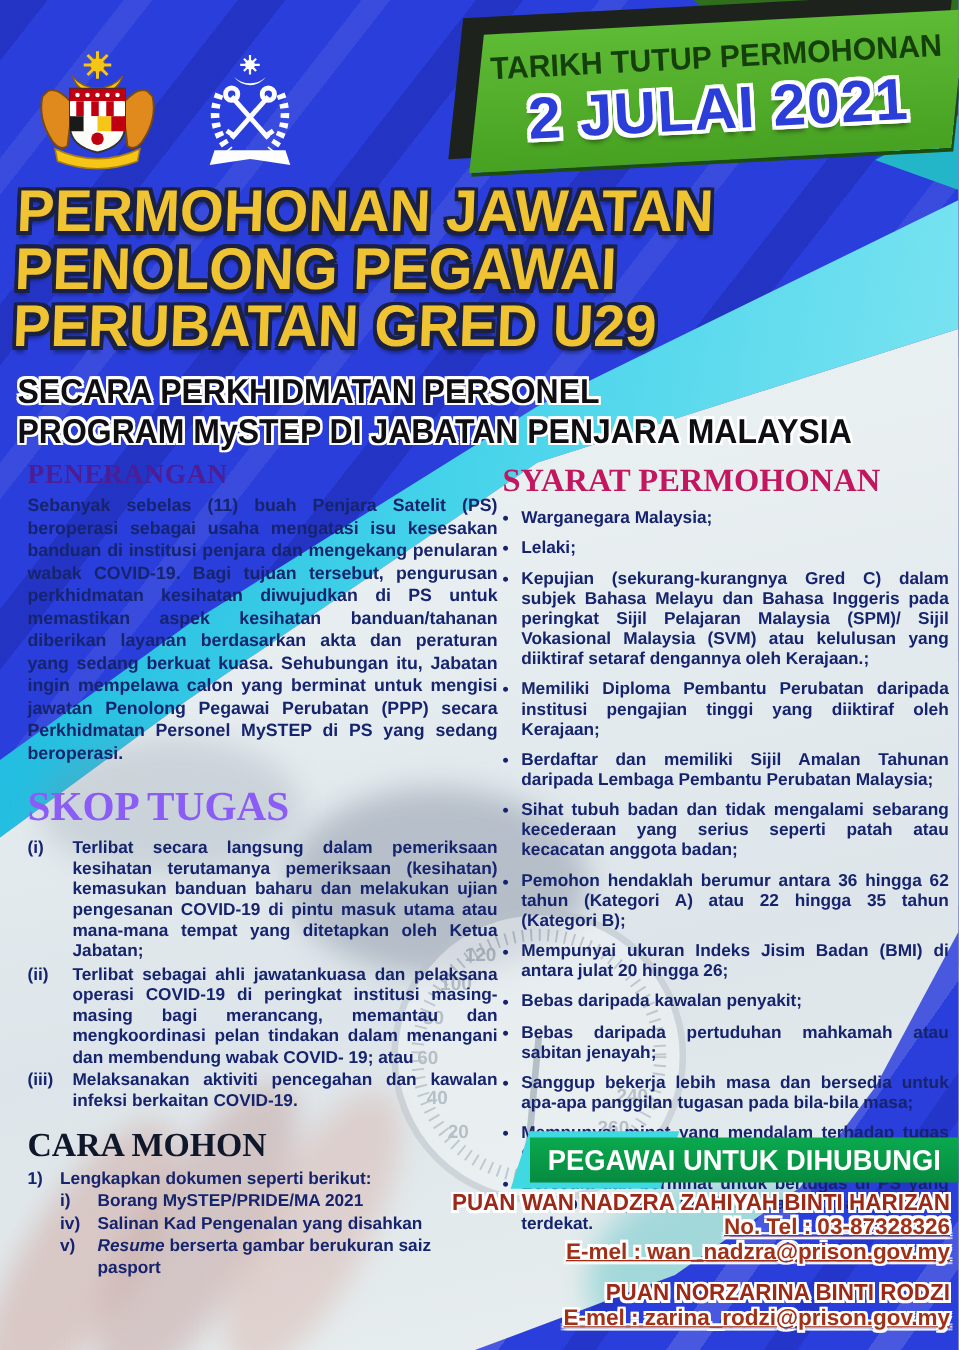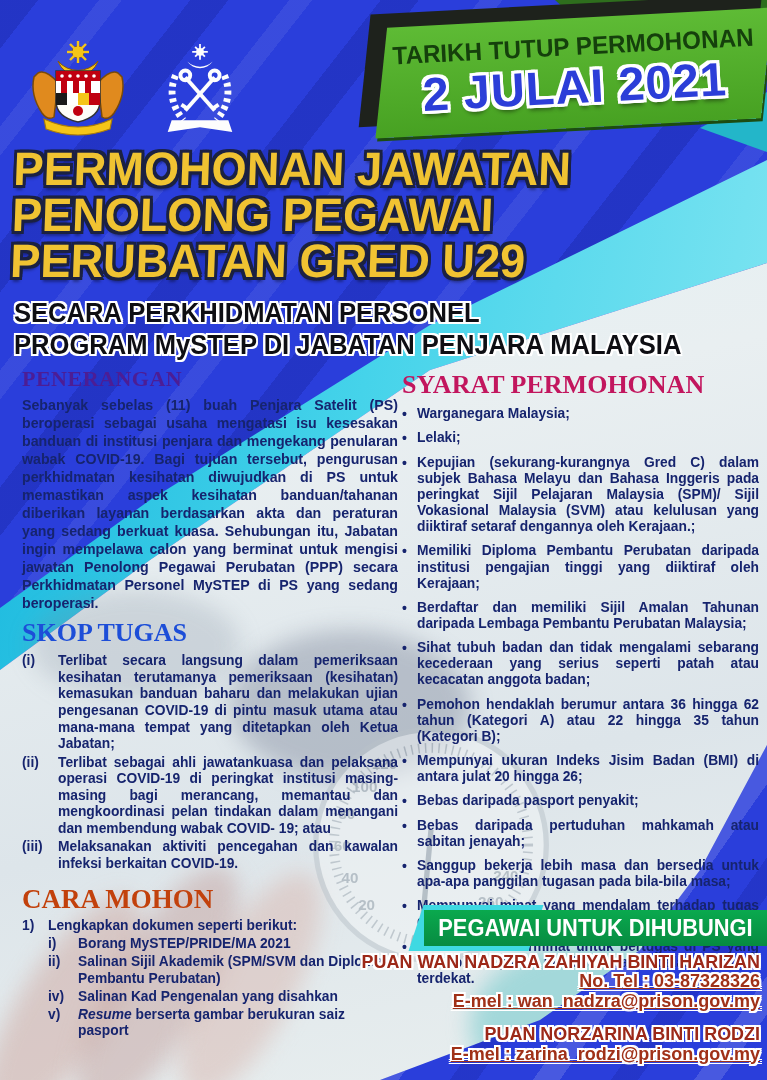--- a/index.html
+++ b/index.html
@@ -46,22 +46,22 @@
   .subtitle{left:14px;top:297px;width:600px;z-index:5;}
   .subtitle div{color:#0e0e13;font-weight:bold;font-size:27.5px;line-height:1.18;white-space:nowrap;transform:scaleX(.93);transform-origin:left;
     text-shadow:-2px -2px 0 #fff,2px -2px 0 #fff,-2px 2px 0 #fff,2px 2px 0 #fff,-2px 0 0 #fff,2px 0 0 #fff,0 -2px 0 #fff,0 2px 0 #fff;}
 
   
   .col-left{left:22px;top:366px;width:376px;z-index:5;}
   .col-right{left:402px;top:370px;width:357px;z-index:5;}
 
   h2{margin:0;font-family:"Liberation Serif",serif;font-weight:bold;}
   .h-penerangan{color:#4c1d95;font-size:22px;letter-spacing:.5px;}
-  .h-skop{color:#1d4ed8;font-size:26px;margin-top:6px;}
-  .h-cara{color:#c2410c;font-size:27px;margin-top:12px;}
+  .h-skop{color:#8b5cf6;font-size:33px;margin-top:16px;}
+  .h-cara{color:#0f172a;font-size:27px;margin-top:12px;}
   .h-syarat{color:#c2165e;font-size:26px;}
 
   .body-navy{color:#16246e;font-weight:bold;}
   .para{font-size:14.2px;line-height:1.27;text-align:justify;margin-top:4px;}
 
   .mlist{margin-top:5px;}
   .mrow{display:flex;font-size:13.8px;line-height:1.2;margin-bottom:2px;}
   .mrow .mk{flex:0 0 36px;}
   .mrow .tx{flex:1;text-align:justify;}
 
@@ -225,24 +225,20 @@
   <div class="clist body-navy">
     <div class="crow">
       <span class="mk">1)</span>
       <span class="tx">Lengkapkan dokumen seperti berikut:</span>
     </div>
     <div class="csub">
       <span class="mk">i)</span>
       <span class="tx">Borang MySTEP/PRIDE/MA 2021</span>
     </div>
     <div class="csub">
-      <span class="mk">ii)</span>
-      <span class="tx">Salinan Sijil Akademik (SPM/SVM dan Diploma Pembantu Perubatan)</span>
-    </div>
-    <div class="csub">
       <span class="mk">iv)</span>
       <span class="tx">Salinan Kad Pengenalan yang disahkan</span>
     </div>
     <div class="csub">
       <span class="mk">v)</span>
       <span class="tx"><span class="it">Resume</span><span> berserta gambar berukuran saiz pasport</span></span>
     </div>
 
   </div>
 </div>
@@ -277,21 +273,21 @@
     <div class="brow">
         <span class="bk">•</span>
         <span class="tx">Pemohon hendaklah berumur antara 36 hingga 62 tahun (Kategori A) atau 22 hingga 35 tahun (Kategori B);</span>
       </div>
     <div class="brow">
         <span class="bk">•</span>
         <span class="tx">Mempunyai ukuran Indeks Jisim Badan (BMI) di antara julat 20 hingga 26;</span>
       </div>
     <div class="brow">
         <span class="bk">•</span>
-        <span class="tx">Bebas daripada pasport penyakit;</span>
+        <span class="tx">Bebas daripada kawalan penyakit;</span>
       </div>
     <div class="brow">
         <span class="bk">•</span>
         <span class="tx">Bebas daripada pertuduhan mahkamah atau sabitan jenayah;</span>
       </div>
     <div class="brow">
         <span class="bk">•</span>
         <span class="tx">Sanggup bekerja lebih masa dan bersedia untuk apa-apa panggilan tugasan pada bila-bila masa;</span>
       </div>
     <div class="brow">

